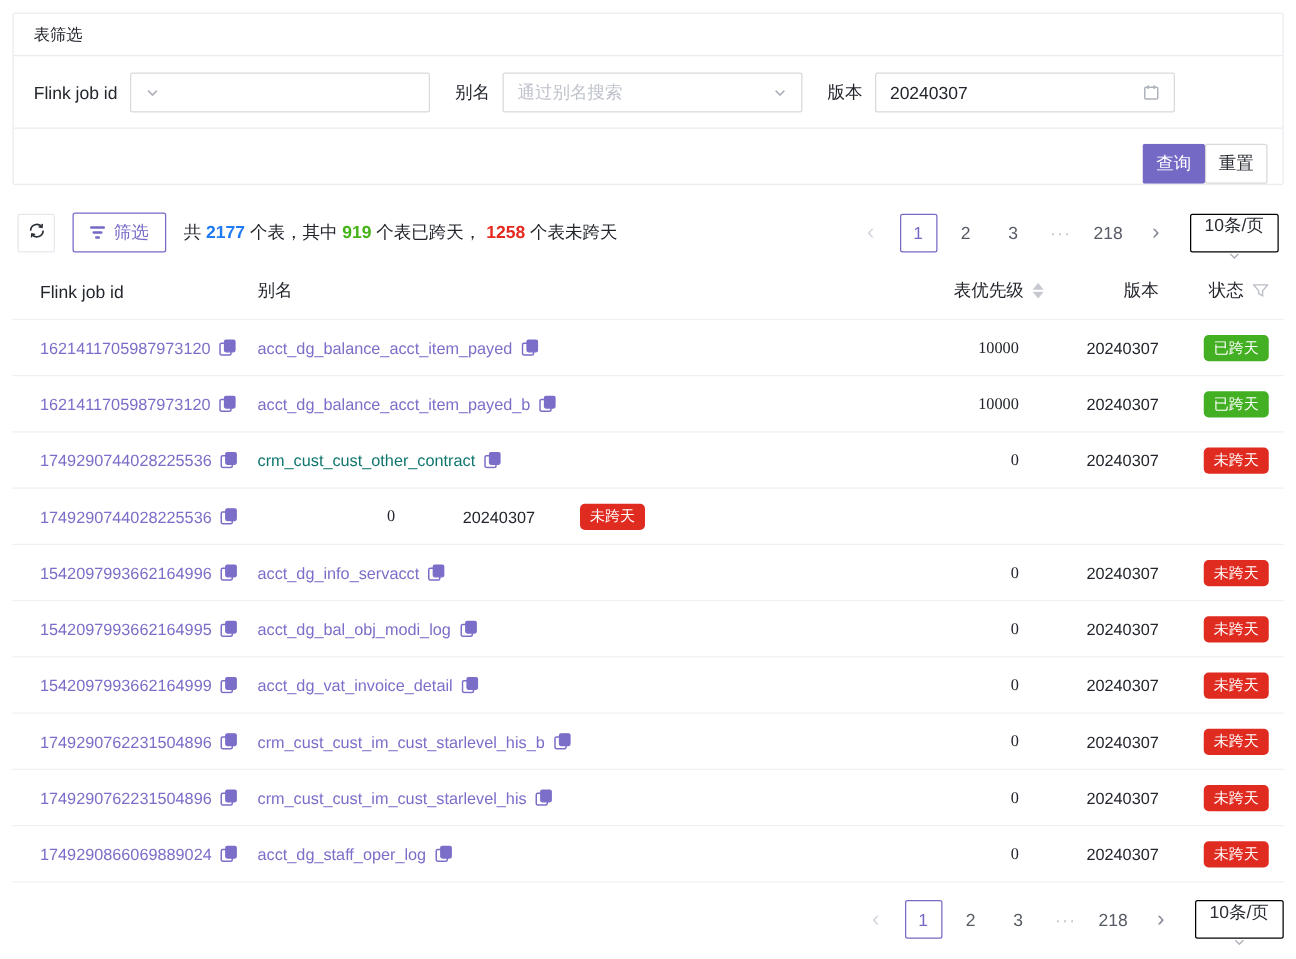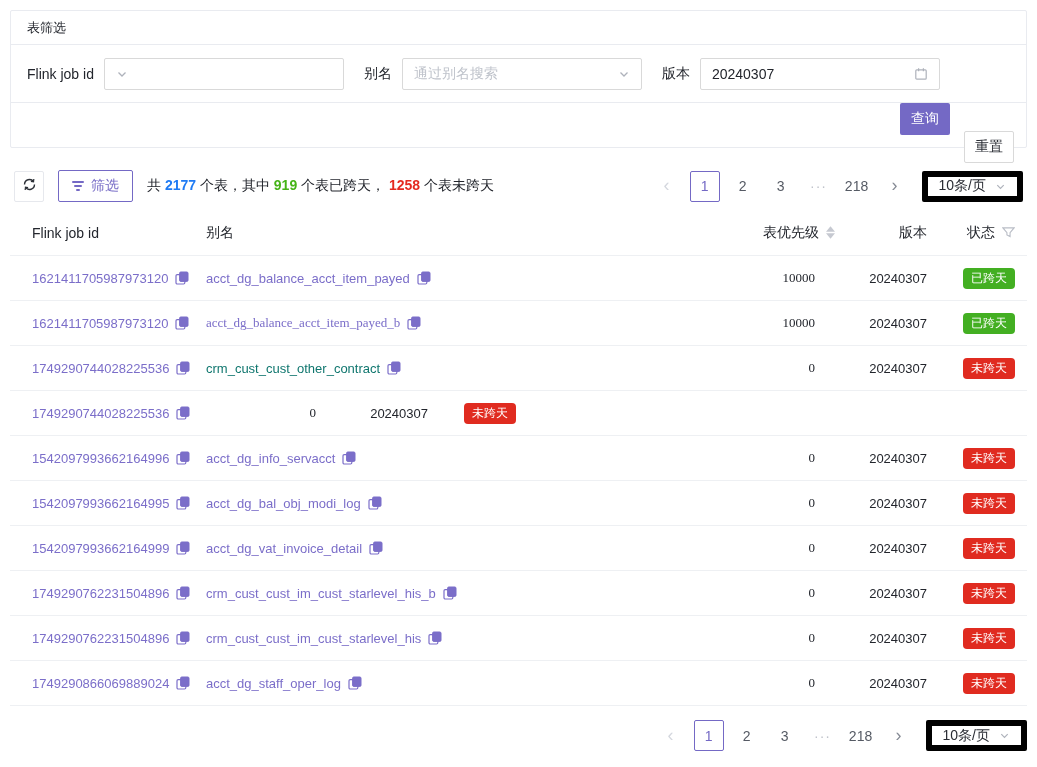--- a/index.html
+++ b/index.html
@@ -11,21 +11,21 @@
   .card-title { height:34px; line-height:33px; padding:0 16px; font-size:13px; color:#22252c; border-bottom:1px solid #e9ebf0; }
   .card-filters { display:flex; align-items:center; height:58px; padding:0 16px; border-bottom:1px solid #e9ebf0; }
   .field { display:flex; align-items:center; }
   .field + .field { margin-left:20px; }
   .field .label { font-size:14px; color:#22252c; margin-right:10px; white-space:nowrap; }
   .control { width:240px; height:32px; border:1px solid #d9d9d9; border-radius:2px; background:#fff;
              display:flex; align-items:center; padding:0 11px; font-size:14px; }
   .control .ph { color:#bfc3cb; flex:1; overflow:hidden; white-space:nowrap; }
   .control .val { color:#22252c; flex:1; }
   .ctl-icon { color:#aeb2bb; display:flex; align-items:center; }
-  .card-actions { height:44px; display:flex; align-items:flex-start; justify-content:flex-end; gap:14px; padding:0 12px; }
+  .card-actions { height:44px; display:flex; align-items:flex-end; justify-content:flex-end; padding:0 12px; }
   .btn { height:32px; min-width:48px; padding:0 10px; font-size:14px; border-radius:2px; cursor:pointer;
          font-family:"Liberation Sans",sans-serif; }
   .btn.primary { border:1px solid transparent; color:#fff; }
   .btn.default { border:1px solid #d9d9d9; background:#fff; color:#2a2d34;margin-top:28px; }
 
   
   .toolbar { margin-top:22px; display:flex; align-items:center; padding:0 4px; }
   .icon-btn { width:30px; height:31px; border:1px solid #e6e8ed; border-radius:2px; background:#fff;
               display:flex; align-items:center; justify-content:center; cursor:pointer; }
   .filter-btn { margin-left:14px; height:32px; padding:0 13px; border-radius:2px; background:#fff;
@@ -38,22 +38,22 @@
 
   
   .pagination { margin-left:auto; display:flex; align-items:center; }
   .pg-item { min-width:30px; height:31px; margin:0 4px; display:flex; align-items:center; justify-content:center;
              font-size:14px; border-radius:2px; cursor:pointer; color:#555a64; background:#fff; }
   .pg-item.active { border:1px solid; font-weight:normal; }
   .pg-arrow { font-size:18px; line-height:1; padding-bottom:2px; }
   .pg-prev { color:#d4d7de; }
   .pg-next { color:#868b95; }
   .pg-ellipsis { color:#c0c3cb; cursor:default; letter-spacing:1px; }
-  .page-size { margin-left:8px; height:31px; border:6px solid #000000; border-radius:2px; background:#fff;
-               display:flex; align-items:center; gap:9px; padding:0 11px; font-size:14px; color:#2a2d34; cursor:pointer; }
+  .page-size { margin-left:8px; height:31px; border:1px solid #000000; border-radius:2px; background:#fff;
+               display:flex; align-items:center; gap:9px; padding:0 11px; font-size:14px; color:#2a2d34; cursor:pointer;flex-direction:column; }
 
   
   .table { margin-top:8px; }
   .tr { display:flex; align-items:center; border-bottom:1px solid #eef0f3; }
   .thead .tr { height:46px; border-bottom:1px solid #eef0f3; }
   .tbody .tr { height:45px; }
   .td { display:flex; align-items:center; font-size:13px; }
   .c-id { width:196px; padding-left:22px; }
   .c-alias { flex:1; }
   .c-priority { width:130px; justify-content:flex-end;font-family:Liberation Serif, serif; }
@@ -236,21 +236,21 @@
         <span class="copy-icon">
           <svg width="14" height="14" viewBox="0 0 14 14" style="fill: rgb(123, 110, 201); stroke: rgb(123, 110, 201);">
             <rect x="1" y="3.6" width="8.8" height="9.4" rx="1.2" fill="none" stroke-width="1.2"></rect>
             <rect x="4.6" y="1" width="8.4" height="9.4" rx="1.2"></rect>
           </svg>
         </span>
       </span>
     </div>
     <div class="td c-alias">
       <span class="link">
-        <a class="r-alias" style="color: rgb(123, 110, 201); font-family: Liberation Serif, serif;">acct_dg_balance_acct_item_payed_b</a>
+        <a class="r-alias" style="color: rgb(123, 110, 201);">acct_dg_balance_acct_item_payed_b</a>
         <span class="copy-icon">
           <svg width="14" height="14" viewBox="0 0 14 14" style="fill: rgb(123, 110, 201); stroke: rgb(123, 110, 201);">
             <rect x="1" y="3.6" width="8.8" height="9.4" rx="1.2" fill="none" stroke-width="1.2"></rect>
             <rect x="4.6" y="1" width="8.4" height="9.4" rx="1.2"></rect>
           </svg>
         </span>
       </span>
     </div>
     <div class="td c-priority">
             <span class="num r-priority">10000</span>

